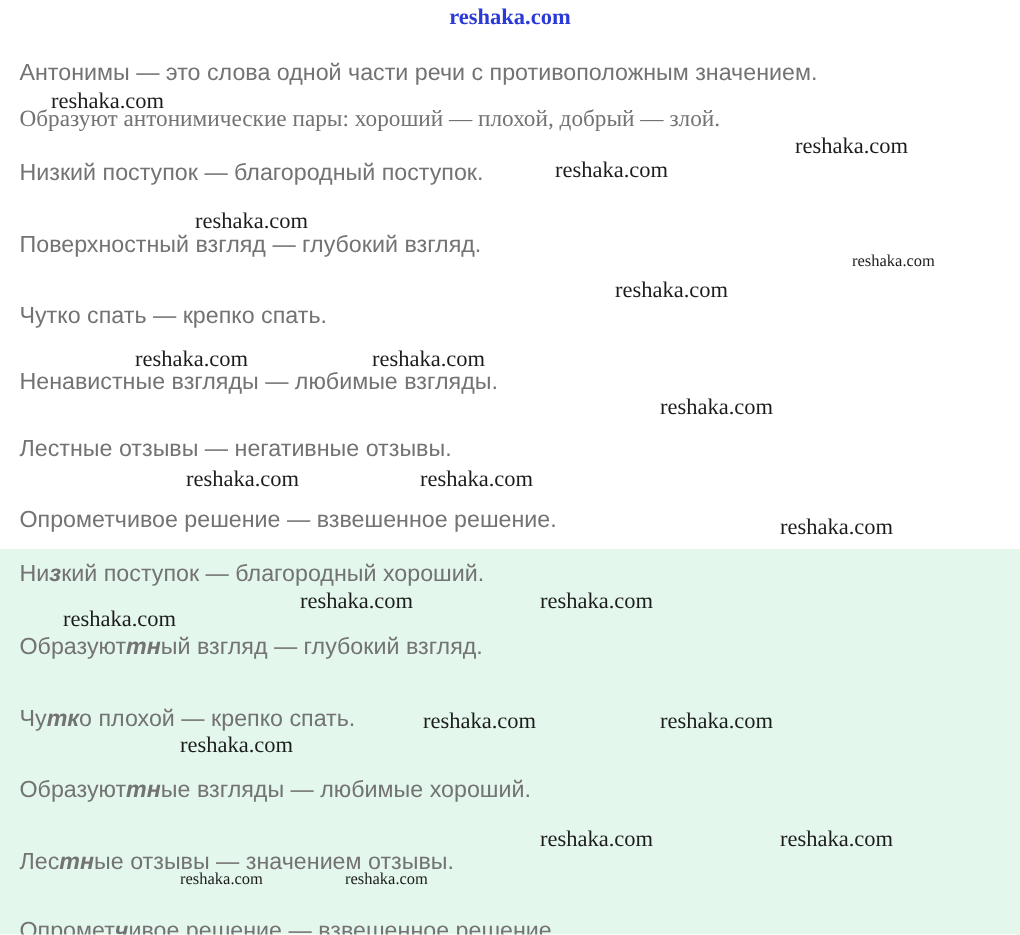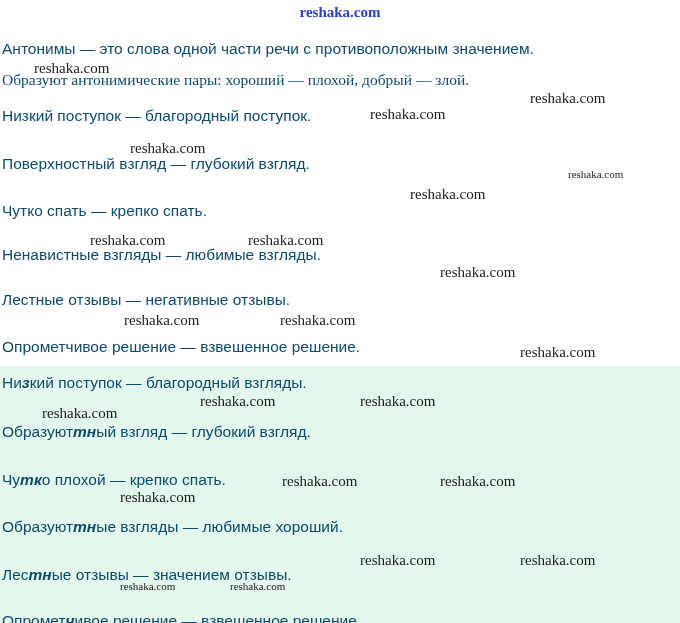--- a/index.html
+++ b/index.html
@@ -35,23 +35,24 @@
     text-align: center;
     font-family: "Liberation Serif", serif;
     font-size: 15px;
     color: #2b3ad6;
     font-weight: bold;
   }
   .line {
     position: absolute;
     font-family: "Liberation Sans", sans-serif;
     font-size: 15.5px;
-    color: #0c4a6e;
+    color: #737373;
     white-space: nowrap;
     letter-spacing: 0px;
+    margin-left: 11px;
   }
   .wm {
     position: absolute;
     font-family: "Liberation Serif", serif;
     color: #1c1c1c;
     white-space: nowrap;
   }
   .mark {
     font-style: italic;
     font-weight: bold;
@@ -70,21 +71,21 @@
       <div class="line" style="left: 2px; top: 40px;">Антонимы — это слова одной части речи с противоположным значением.</div>
       <div class="line" style="left: 2px; top: 71px; font-family: Liberation Serif, serif;">Образуют антонимические пары: хороший — плохой, добрый — злой.</div>
       <div class="line" style="left: 2px; top: 107px;">Низкий поступок — благородный поступок.</div>
       <div class="line" style="left: 2px; top: 155px;">Поверхностный взгляд — глубокий взгляд.</div>
       <div class="line" style="left: 2px; top: 202px;">Чутко спать — крепко спать.</div>
       <div class="line" style="left: 2px; top: 246px;">Ненавистные взгляды — любимые взгляды.</div>
       <div class="line" style="left: 2px; top: 291px;">Лестные отзывы — негативные отзывы.</div>
       <div class="line" style="left: 2px; top: 338px;">Опрометчивое решение — взвешенное решение.</div>
     </div>
   <div id="answers-layer">
-      <div class="line" style="left: 2px; top: 374px;"><span>Ни</span><span class="mark">з</span><span>кий поступок — благородный взгляды.</span></div>
+      <div class="line" style="left: 2px; top: 374px;"><span>Ни</span><span class="mark">з</span><span>кий поступок — благородный хороший.</span></div>
       <div class="line" style="left: 2px; top: 423px;"><span>Образуют</span><span class="mark">тн</span><span>ый взгляд — глубокий взгляд.</span></div>
       <div class="line" style="left: 2px; top: 471px;"><span>Чу</span><span class="mark">тк</span><span>о плохой — крепко спать.</span></div>
       <div class="line" style="left: 2px; top: 518px;"><span>Образуют</span><span class="mark">тн</span><span>ые взгляды — любимые хороший.</span></div>
       <div class="line" style="left: 2px; top: 566px;"><span>Лес</span><span class="mark">тн</span><span>ые отзывы — значением отзывы.</span></div>
       <div class="line" style="left: 2px; top: 612px;"><span>Опромет</span><span class="mark">ч</span><span>ивое решение — взвешенное решение.</span></div>
     </div>
   <div id="watermarks-layer">
       <div class="wm" style="left: 34px; top: 60px; font-size: 15px;">reshaka.com</div>
       <div class="wm" style="left: 530px; top: 90px; font-size: 15px;">reshaka.com</div>
       <div class="wm" style="left: 370px; top: 106px; font-size: 15px;">reshaka.com</div>

